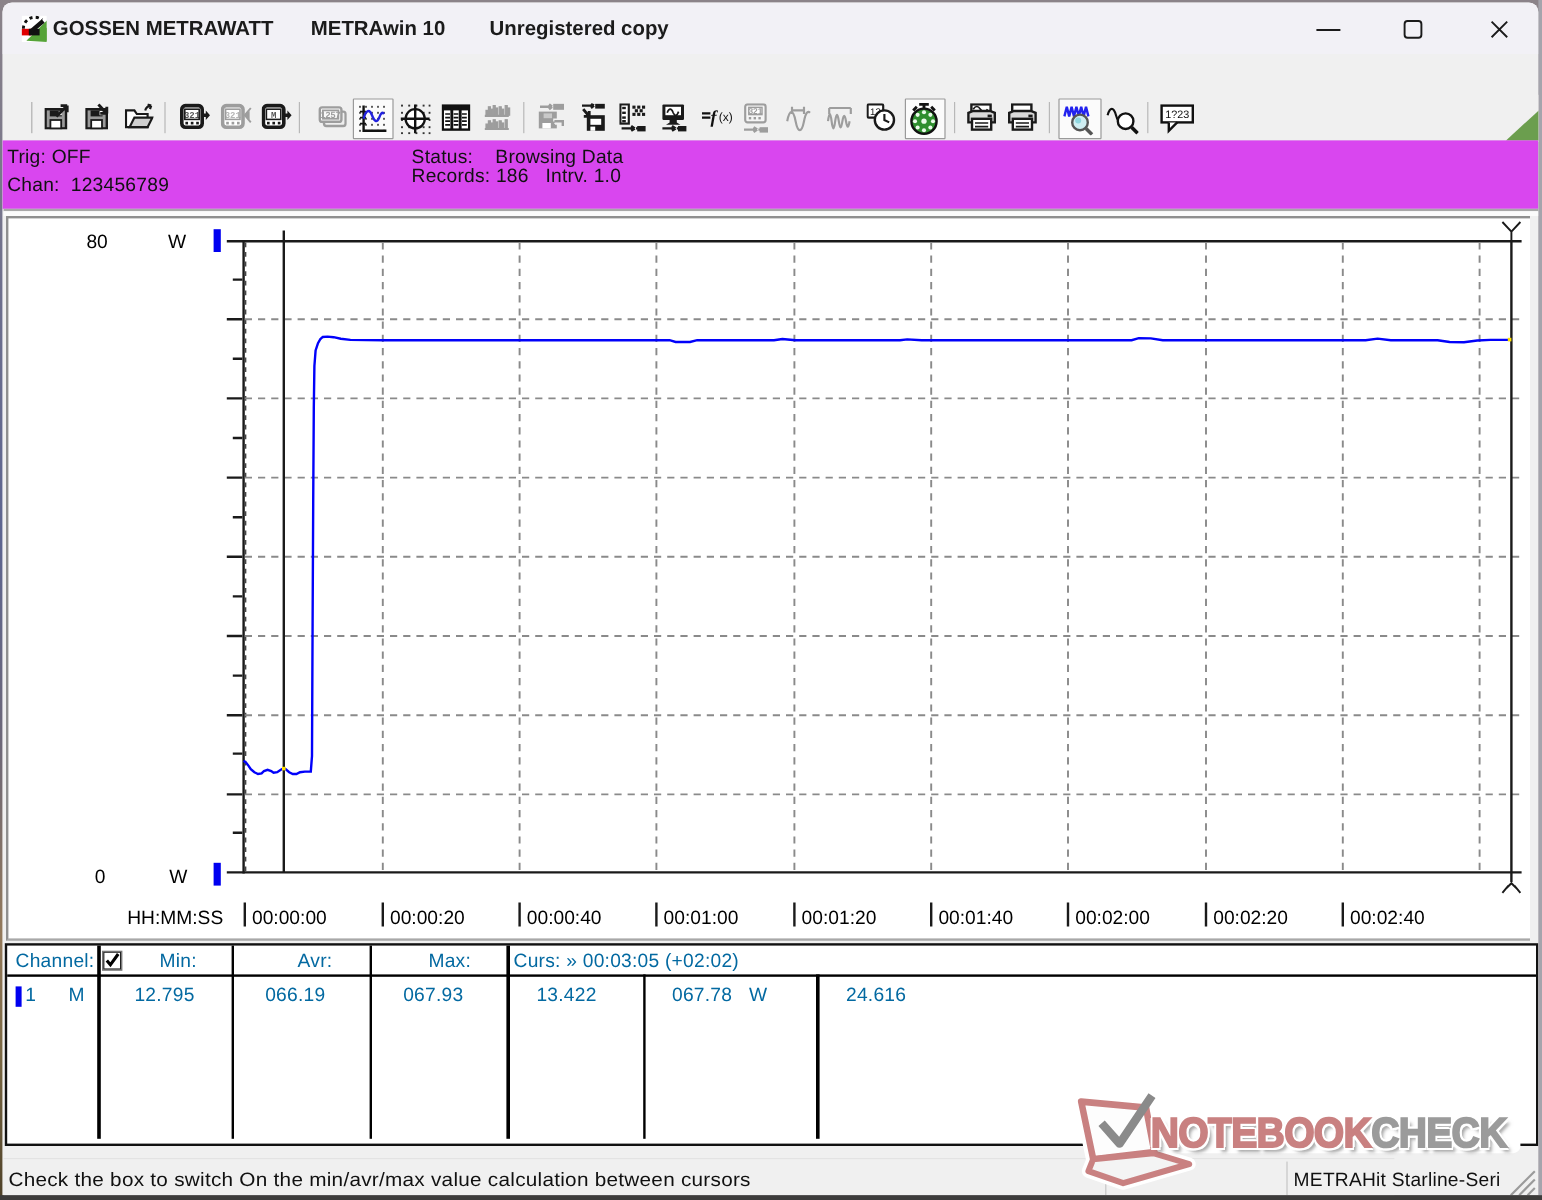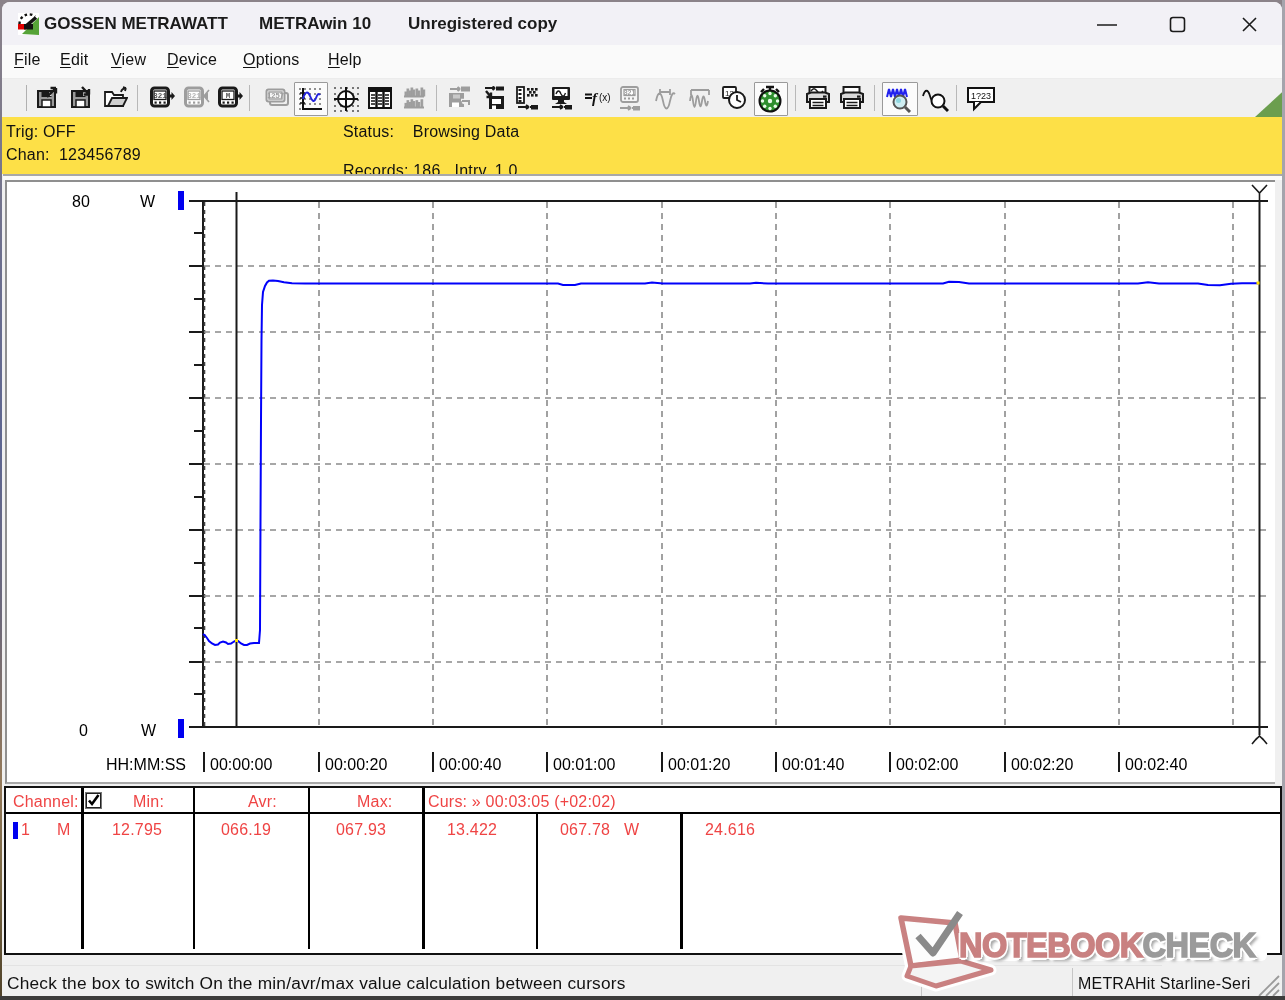--- a/index.html
+++ b/index.html
@@ -21,31 +21,31 @@
   #menu span{position:absolute;top:6px;}
   #menu u{text-decoration-thickness:1px;text-underline-offset:2px;}
   
   #tbar{left:0;top:77px;width:100%;height:38px;background:#f0f0f0;border-bottom:1px solid #dedede;margin-left:16px;}
   .tb{position:absolute;top:5px;width:26px;height:28px;}
   .tb svg{position:absolute;left:1px;top:2px;}
   .sep{position:absolute;top:6px;width:1px;height:26px;background:#b8b8b8;}
   .pressed{border:1px solid #9a9a9a;background:#fbfbfb;border-radius:1px;}
   #grip{position:absolute;left:8px;top:6px;width:1px;height:26px;background:#b0b0b0;}
   
-  #stat{left:0;top:115px;width:100%;height:57px;background:#fde047;font-size:16px;letter-spacing:0.2px;color:#111;}
+  #stat{left:0;top:115px;width:100%;height:57px;background:#d946ef;font-size:16px;letter-spacing:0.2px;color:#111;}
   #stat div{position:absolute;white-space:pre;}
   
   #sep1{left:1px;top:172px;width:1279px;height:2px;background:#a8a8a8;}
   #sep2{left:1px;top:174px;width:1279px;height:4px;background:#fbfbfb;}
   
   #chartp{left:3px;top:178px;width:1268px;height:600px;background:#fff;
           border-top:2px solid #8f8f8f;border-left:2px solid #8f8f8f;border-bottom:2px solid #a8a8a8;}
   
   #tablep{left:2px;top:784px;width:1278px;height:169px;background:#fff;border:2px solid #111;box-sizing:border-box;}
-  #tablep .tx{position:absolute;font-size:16px;letter-spacing:0.2px;color:#ef4444;white-space:pre;}
+  #tablep .tx{position:absolute;font-size:16px;letter-spacing:0.2px;color:#0369a1;white-space:pre;}
   .vline{position:absolute;top:0;background:#000;}
   
   #sbar{left:1px;top:963px;width:1159px;height:33px;background:#f0f0f0;border-top:1px solid #e3e3e3;font-size:16px;letter-spacing:0.2px;color:#111;}
   
   #nbc{left:957px;top:923px;font-size:35px;font-weight:bold;letter-spacing:-0.6px;white-space:pre;
        color:#c98181;transform:scaleX(0.93);transform-origin:left;-webkit-text-stroke:1.6px #c98181;
        text-shadow:-2px -2px 0 #fff,2px -2px 0 #fff,-2px 2px 0 #fff,2px 2px 0 #fff,0 -2.6px 0 #fff,0 2.6px 0 #fff,-2.6px 0 0 #fff,2.6px 0 0 #fff,4px 4px 3px rgba(90,90,90,.55);}
   #nbc b{color:#9b9b9b;font-weight:bold;-webkit-text-stroke:1.6px #9b9b9b;}
 </style>
 </head>
@@ -67,28 +67,20 @@
     <div class="t" style="left:42px">GOSSEN METRAWATT</div>
     <div class="t" style="left:257px">METRAwin 10</div>
     <div class="t" style="left:406px">Unregistered copy</div>
     <svg class="abs" style="left:1090px;top:0" width="180" height="43" viewBox="0 0 180 43">
       <path d="M5 23 L25 23" stroke="#1b1b1b" stroke-width="1.6"></path>
       <rect x="78.5" y="15.5" width="14" height="14" rx="2.5" fill="none" stroke="#1b1b1b" stroke-width="1.6"></rect>
       <path d="M151 16 L164 29 M164 16 L151 29" stroke="#1b1b1b" stroke-width="1.6"></path>
     </svg>
   </div>
 
-  <div id="menu" class="abs">
-    <span style="left:12px"><u>F</u>ile</span>
-    <span style="left:58px"><u>E</u>dit</span>
-    <span style="left:109px"><u>V</u>iew</span>
-    <span style="left:165px"><u>D</u>evice</span>
-    <span style="left:241px"><u>O</u>ptions</span>
-    <span style="left:326px"><u>H</u>elp</span>
-  </div>
 
   <div id="tbar" class="abs">
     <div id="grip"></div>
     <div class="tb" style="left:18px" id="i-save1">
         <svg width="22" height="22" viewBox="0 0 22 22">
           <rect x="1" y="5" width="17" height="16" fill="#9a9a9a" stroke="#1a1a1a" stroke-width="2"></rect>
           <rect x="5" y="14" width="9" height="7" fill="#fff" stroke="#1a1a1a" stroke-width="1.5"></rect>
           <rect x="4.5" y="6" width="10" height="5" fill="#1a1a1a"></rect>
           <rect x="12" y="6.5" width="2.5" height="3.5" fill="#fff"></rect>
           <path d="M10 11 L19 2 M19 2 L13.5 2 M19 2 L19 7.5" stroke="#1a1a1a" stroke-width="2.4" fill="none"></path>
@@ -427,21 +419,21 @@
       </div>
     <svg class="abs" style="left:1236px;top:3px" width="38" height="36" viewBox="0 0 38 36">
       <polygon points="1,35 37,35 37,2" fill="#6b9e4e"></polygon>
     </svg>
   </div>
 
   <div id="stat" class="abs">
     <div style="left:4px;top:6px">Trig: OFF</div>
     <div style="left:4px;top:29px">Chan:  123456789</div>
     <div style="left:341px;top:6px">Status:    Browsing Data</div>
-    <div style="left:341px;top:45px">Records: 186   Intrv. 1.0</div>
+    <div style="left:341px;top:22px">Records: 186   Intrv. 1.0</div>
   </div>
 
   <div id="sep1" class="abs"></div>
   <div id="sep2" class="abs"></div>
   <div id="chartp" class="abs"></div>
 
   <svg class="abs" style="left:0px;top:176px" width="1280" height="600" viewBox="2 178 1280 600">
 
     <g font-family="Liberation Sans" font-size="16px" fill="#000">
       <text x="72" y="207">80</text>

